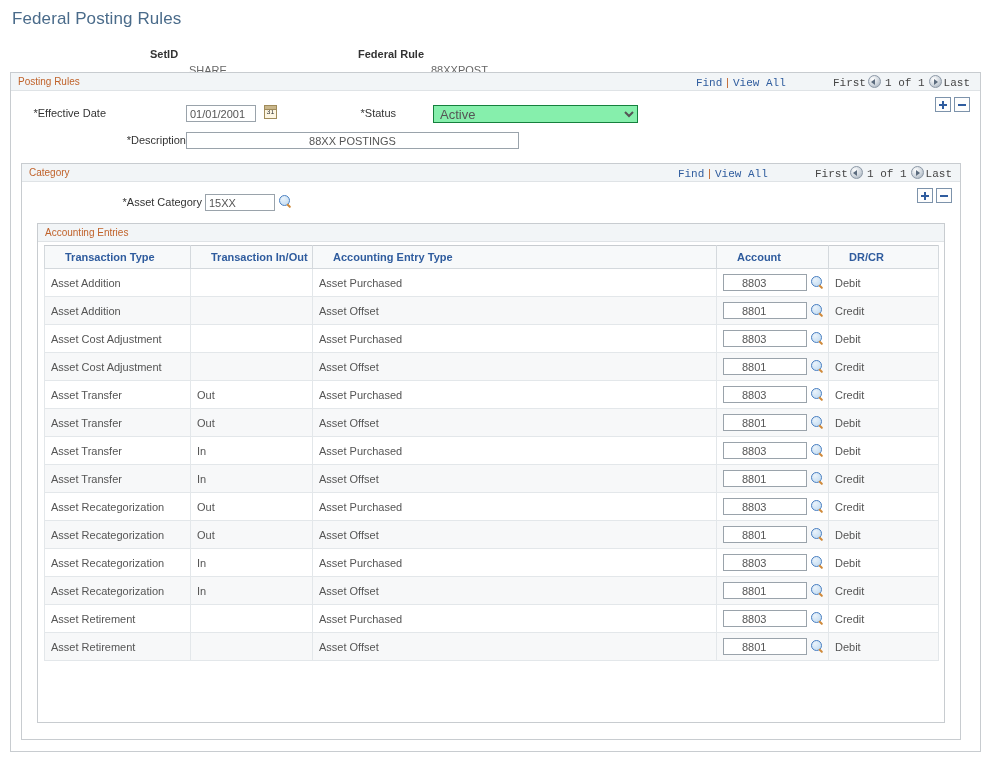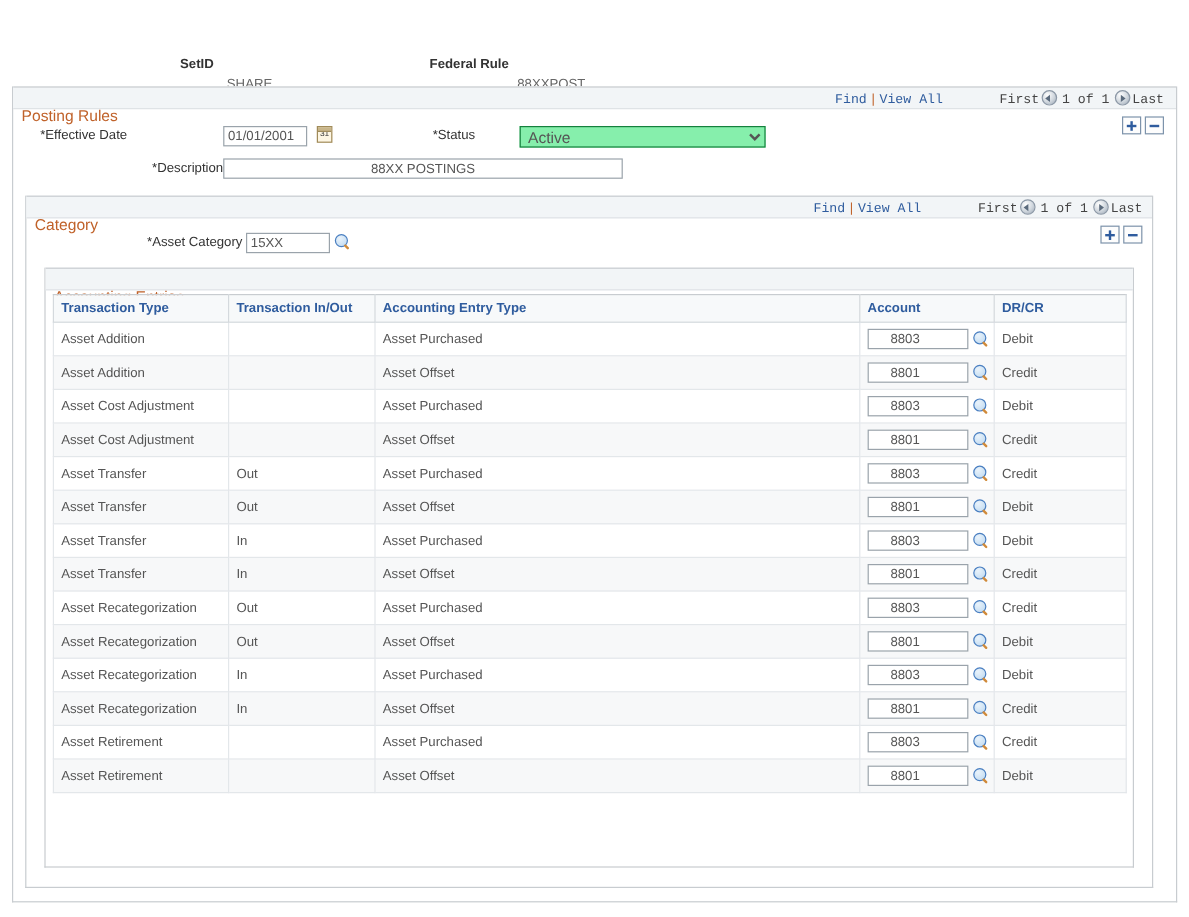--- a/index.html
+++ b/index.html
@@ -28,22 +28,22 @@
   
   .grp-outer {
     position: absolute; left: 10px; top: 72px; width: 971px; height: 680px;
     border: 1px solid #c8ccd0; border-top: none; background: #fff;
   }
   .grp-header {
     position: relative; height: 19px; background: #f2f5f7;
     border-top: 1px solid #c8ccd0; border-bottom: 1px solid #dfe3e6;
   }
   .grp-title {
-    position: absolute; left: 7px; top: 16px;
-    color: #c0622a; font-size: 13px;
+    position: absolute; left: 7px; top: 3px;
+    color: #c0622a; font-size: 10px;
   }
 
   
   .navcluster { position: absolute; top: 2px; white-space: nowrap; font-size: 11px; font-family: Liberation Mono, monospace; }
   .navlink { color: #2f5c9e; text-decoration: none; cursor: pointer; }
   .navsep { color: #c0622a; padding: 0 2px; }
   .navtext { color: #444; }
   .navnum { color: #444; padding: 0 2px; }
 
   
@@ -147,21 +147,21 @@
 
   
   table.grid {
     position: absolute; left: 6px; top: 22px;
     width: 894px; border-collapse: collapse;
     table-layout: fixed;
   }
   table.grid th {
     background: #f7f9fa; color: #2f5c9e; font-size: 11px;
     font-weight: bold; text-align: left;
-    padding: 5px 6px; border: 1px solid #d4d9dd;
+    padding: 5px 20px; border: 1px solid #d4d9dd;
     border-top: 1px solid #c8ccd0;
     white-space: nowrap;
   }
   table.grid td {
     font-size: 11px; color: #555;
     padding: 5px 6px; border: 1px solid #e3e7ea;
     vertical-align: middle; height: 28px;
   }
   table.grid tr.odd td  { background: #ffffff; }
   table.grid tr.even td { background: #f7f8f9; }
@@ -190,20 +190,21 @@
   .dl-icon::after {
     content: ""; position: absolute; left: 0px; top: 0px;
     width: 4px; height: 3px; background: #d8342a;
   }
 </style>
 </head>
 <body>
 
 <div class="page">
 
+  <div class="page-title">Federal Posting Rules</div>
 
   <div class="keyrow">
     <span class="kf-label" style="left:150px; top:3px;">SetID</span>
     <span class="kf-value" style="left:189px; top:3px;">SHARE</span>
     <span class="kf-label" style="left:358px; top:3px;">Federal Rule</span>
     <span class="kf-value" style="left:431px; top:3px;">88XXPOST</span>
   </div>
 
   <div class="grp-outer">
 

